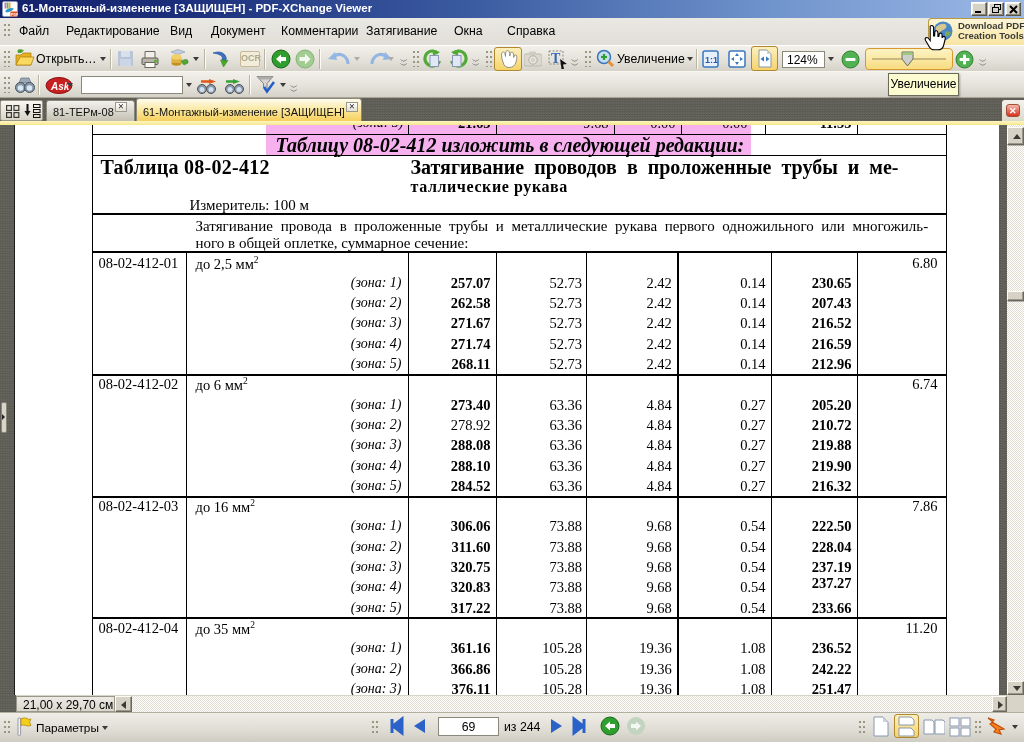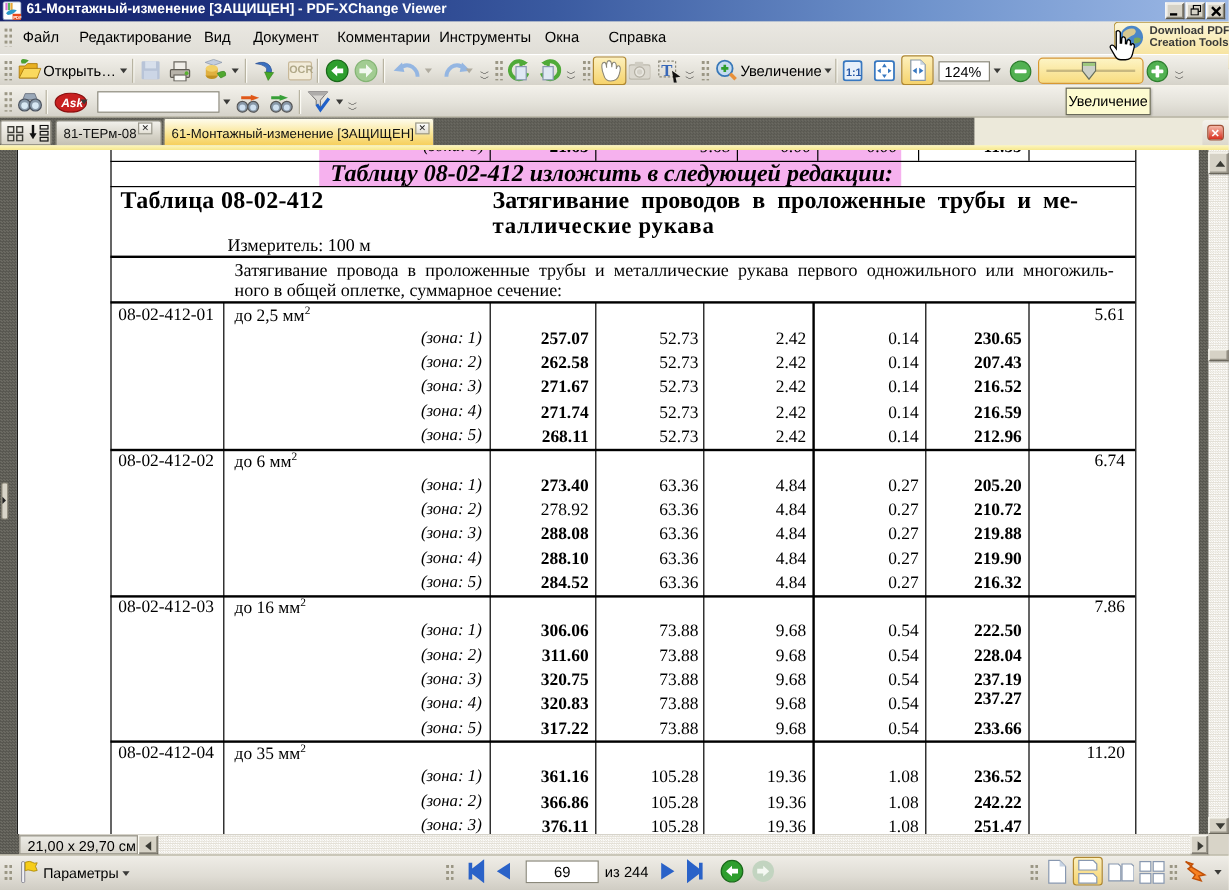--- a/index.html
+++ b/index.html
@@ -19,21 +19,21 @@
  radial-gradient(circle 1.3px at 6px 2px,#9a9684 1.2px,transparent 1.4px);background-size:8px 5px}
 
 .tbrow{left:0;width:1024px;background:linear-gradient(#f2f0ea,#e4e2da 55%,#d5d2c9)}
 #tb1{top:45px;height:26px;border-top:1px solid #fff}
 #tb2{top:71px;height:27px;border-top:1px solid #f8f6ee;border-bottom:1px solid #a8a494}
 .sep{top:3px;width:1px;height:20px;background:#b8b4a2;box-shadow:1px 0 0 #fbfaf4}
 .tbtxt{font-size:12.3px;color:#000;white-space:nowrap}
 .dd{width:0;height:0;border-left:3.5px solid transparent;border-right:3.5px solid transparent;border-top:4px solid #3a3a38}
 .ovf{font-size:8px;color:#3a3a38;line-height:4px}
 
-#tabbar{left:0;top:98px;width:812px;height:23px;
+#tabbar{left:0;top:98px;width:1024px;height:23px;
  background:repeating-conic-gradient(#6b6a62 0% 25%,#585750 0% 50%) 0 0/2.5px 2.5px;}
 .tab{border:1px solid #8a887c;border-bottom:none;border-radius:3px 3px 0 0;font-size:11px;color:#111;white-space:nowrap}
 #ytab{background:linear-gradient(#fefcee,#fae698 55%,#f6cf5c)}
 #gtab{background:linear-gradient(#f2f1ec,#d6d3c8 60%,#c3bfb2)}
 .tclose{width:12px;height:10px;background:linear-gradient(#fefefc,#e2dfd4);border:1px solid #9a988c;
  font-size:7.5px;line-height:8px;text-align:center;color:#222}
 #ystrip{left:0;top:121px;width:1024px;height:4px;background:linear-gradient(#fdf6c0,#f6e88e)}
 
 #vp{left:0;top:125px;width:1024px;height:570px;
  background:repeating-conic-gradient(#6b6a62 0% 25%,#585750 0% 50%) 0 0/2.5px 2.5px;}
@@ -77,21 +77,21 @@
         </svg></div>
  </div>
 
  <div id="menu" class="abs">
   <div class="abs grip" style="left:3px;top:5px;height:16px"></div>
   <div class="abs mitem" style="left:19px">Файл</div>
   <div class="abs mitem" style="left:66px">Редактирование</div>
   <div class="abs mitem" style="left:170px">Вид</div>
   <div class="abs mitem" style="left:211px">Документ</div>
   <div class="abs mitem" style="left:281px">Комментарии</div>
-  <div class="abs mitem" style="left:366px">Инструменты</div>
+  <div class="abs mitem" style="left:366px">Затягивание</div>
   <div class="abs mitem" style="left:454px">Окна</div>
   <div class="abs mitem" style="left:507px">Справка</div>
  </div>
 
  <div class="abs" id="dlbtn" style="left:928px;top:18px;width:104px;height:40px;border:1px solid #b89840;border-right:none;border-radius:4px 0 0 4px;background:linear-gradient(#fcf6d8,#f5dc88)">
   <svg class="abs" style="left:3px;top:1px" width="22" height="22" viewBox="0 0 22 22">
    <circle cx="11" cy="11" r="9.5" fill="#4a86c8"></circle>
    <path d="M4 7 Q8 3 13 4 Q16 6 13 9 Q8 11 6 14 Q3 11 4 7" fill="#d8c890"></path>
    <path d="M13 12 Q17 10 19 13 Q17 17 13 16 Z" fill="#78a858"></path>
   </svg>
@@ -325,37 +325,37 @@
    <div class="abs vl" style="left:666px;top:0;height:8.5px"></div>
    <div class="abs vl" style="left:750px;top:0;height:8.5px"></div>
    <div class="abs vl" style="left:842px;top:0;height:8.5px"></div>
    <div class="abs hl" style="top:8.5px;height:1.8px"></div>
 
    <div class="abs ser" style="left:261px;top:8.5px;font-size:20px;font-weight:bold;font-style:italic">Таблицу 08-02-412 изложить в следующей редакции:</div>
    <div class="abs hl" style="top:29.5px;height:1.8px"></div>
 
    <div class="abs ser" style="left:86px;top:31px;font-size:20px;font-weight:bold;letter-spacing:0.25px">Таблица 08-02-412</div>
    <div class="abs ser" style="left:396px;top:31px;font-size:20px;font-weight:bold;word-spacing:5px;white-space:nowrap">Затягивание проводов в проложенные трубы и ме-</div>
-   <div class="abs ser" style="left:396px;top:52.5px;font-size:19px;font-weight:bold;letter-spacing:0.6px">таллические рукава</div>
+   <div class="abs ser" style="left:396px;top:52.5px;font-size:16px;font-weight:bold;letter-spacing:0.6px">таллические рукава</div>
    <div class="abs ser" style="left:175px;top:72px;font-size:15px">Измеритель: 100 м</div>
    <div class="abs hl" style="top:88px;height:1.5px"></div>
    <div class="abs ser" style="left:181px;top:92.5px;font-size:15px;word-spacing:3.9px;white-space:nowrap">Затягивание провода в проложенные трубы и металлические рукава первого одножильного или многожиль-</div>
    <div class="abs ser" style="left:181px;top:109.5px;font-size:15px">ного в общей оплетке, суммарное сечение:</div>
    <div class="abs hl" style="top:126px;height:2px"></div>
 
    <div class="abs vl" style="left:171px;top:127px;height:443px"></div>
    <div class="abs vl" style="left:393px;top:127px;height:443px"></div>
    <div class="abs vl" style="left:481px;top:127px;height:443px"></div>
    <div class="abs vl" style="left:571px;top:127px;height:443px"></div>
    <div class="abs vl" style="left:662.5px;top:127px;height:443px"></div>
    <div class="abs vl" style="left:756px;top:127px;height:443px"></div>
    <div class="abs vl" style="left:842px;top:127px;height:443px"></div>
    <div class="abs ser" style="left:84px;top:129.5px;font-size:14.5px">08-02-412-01</div>
    <div class="abs ser" style="left:181px;top:129.5px;font-size:14.5px">до 2,5 мм<sup style="font-size:9.5px">2</sup></div>
-   <div class="abs ser num" style="left:847px;top:129.5px;width:76px">5.61</div>
+   <div class="abs ser num" style="left:847px;top:129.5px;width:76px">6.80</div>
    <div class="abs ser zone" style="left:248px;top:149.8px;width:139px">(зона: 1)</div>
    <div class="abs ser num" style="left:398px;top:149.8px;width:78px;font-weight:bold">257.07</div>
    <div class="abs ser num" style="left:486px;top:149.8px;width:81.6px">52.73</div>
    <div class="abs ser num" style="left:576px;top:149.8px;width:81.3px">2.42</div>
    <div class="abs ser num" style="left:667px;top:149.8px;width:84px">0.14</div>
    <div class="abs ser num" style="left:761px;top:149.8px;width:76px;font-weight:bold">230.65</div>
    <div class="abs ser zone" style="left:248px;top:170.1px;width:139px">(зона: 2)</div>
    <div class="abs ser num" style="left:398px;top:170.1px;width:78px;font-weight:bold">262.58</div>
    <div class="abs ser num" style="left:486px;top:170.1px;width:81.6px">52.73</div>
    <div class="abs ser num" style="left:576px;top:170.1px;width:81.3px">2.42</div>

